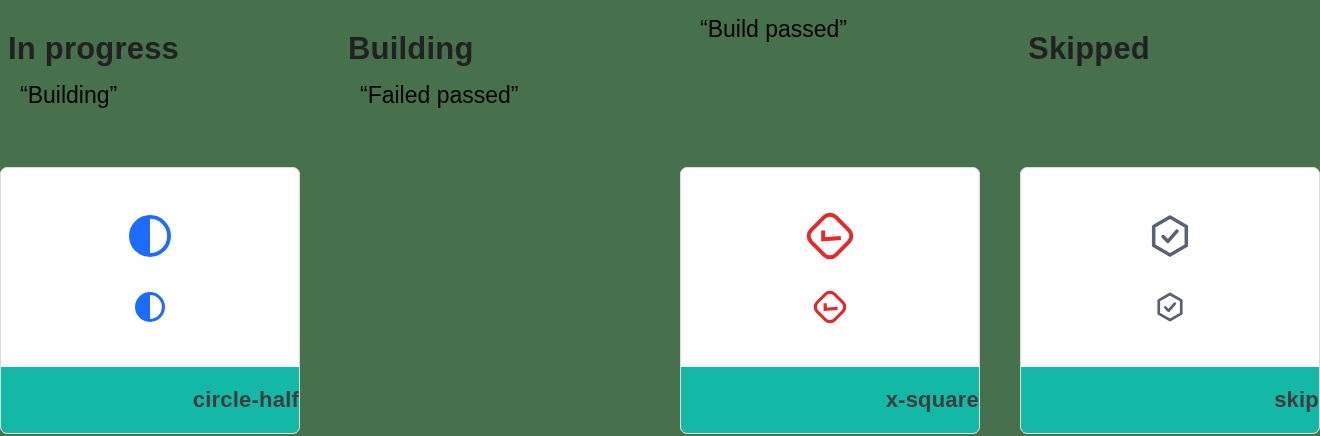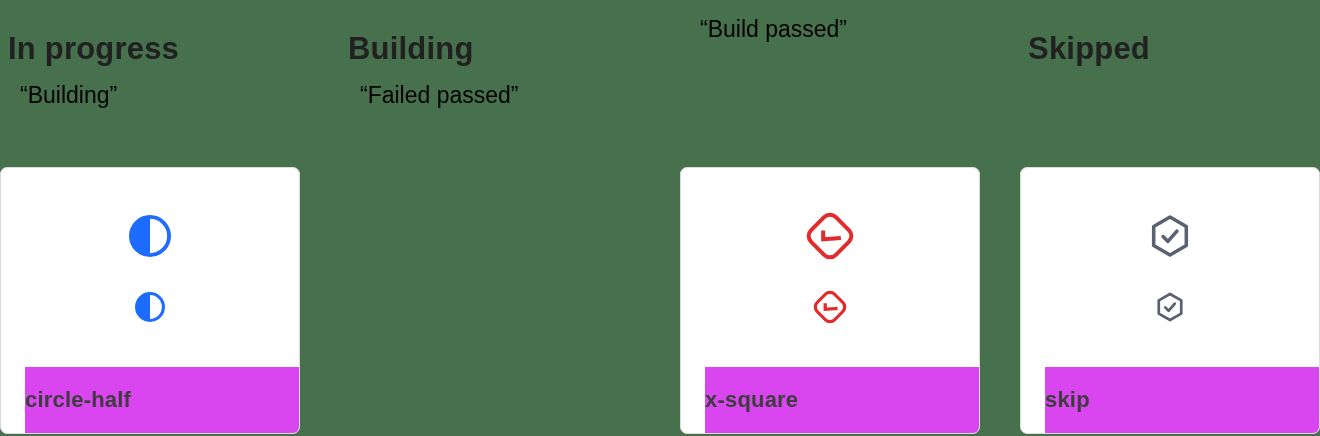--- a/index.html
+++ b/index.html
@@ -69,25 +69,24 @@
     transform: translate(-50%, -50%) rotate(45deg);
   }
   .slot-big   { top: 68px; }
   .slot-small { top: 139px; }
   .card-footer {
     position: absolute;
     left: 0;
     right: 0;
     bottom: 0;
     top: 199px;
-    background: #d946ef;
+    background: #14b8a6;
     display: flex;
     align-items: center;
-    justify-content: flex-start;
-    margin-left: 24px;
+    justify-content: flex-end;
   }
   .icon-name {
     font-size: 22px;
     font-weight: 700;
     color: #3d3d3d;
     letter-spacing: 0.2px;
   }
   svg { display: block; }
 </style>
 </head>

